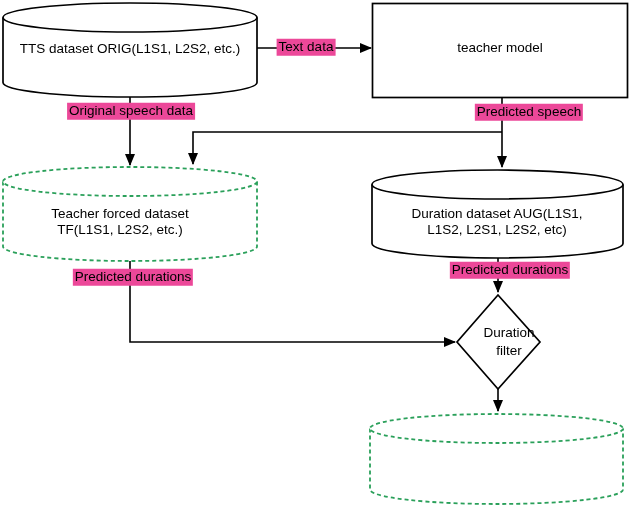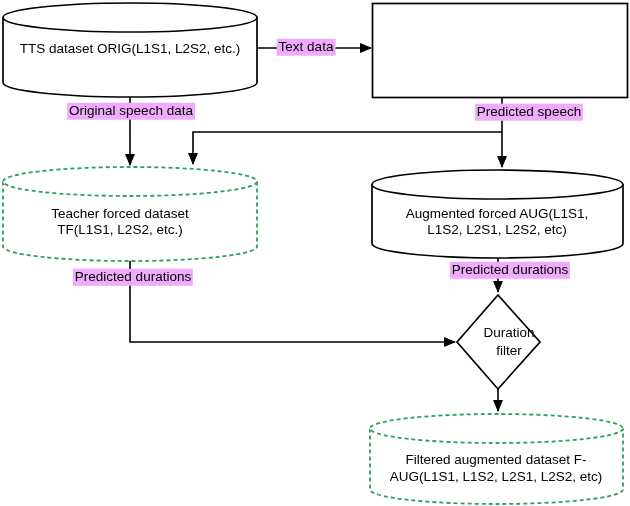--- a/index.html
+++ b/index.html
@@ -51,21 +51,21 @@
   .label {
     position: absolute;
     transform: translate(-50%, -50%);
     font-size: 13.5px;
     line-height: 16.5px;
     text-align: center;
     white-space: nowrap;
     z-index: 2;
   }
   .label.bg-white {
-    background: #f0abfc;
+    background: #ec4899;
     padding: 0 2px;
   }
   .label.filter-lh {
     line-height: 18px;
     margin-left: 11px;
   }
 </style>
 </head>
 <body>
 
@@ -109,41 +109,38 @@
 
     <g>
       <path class="dashed-green" d="M 370,428.5 V 489.5 A 126.5 14.5 0 0 0 623,489.5 V 428.5"></path>
       <ellipse class="dashed-green-ellipse" cx="496.5" cy="428.5" rx="126.5" ry="14.5"></ellipse>
     </g>
   </svg>
 
   <div class="label" style="left:130px; top:49px;text-align:right;">TTS dataset ORIG(L1S1, L2S2, etc.)</div>
 
   <div class="label" style="left:500px; top:48px;">
+    <div>teacher model</div>
   </div>
 
   <div class="label" style="left:120px; top:221.5px;">
     <div>Teacher forced dataset</div>
     <div>TF(L1S1, L2S2, etc.)</div>
   </div>
 
   <div class="label" style="left:497px; top:221.5px;">
-    <div>Augmented forced AUG(L1S1,</div>
+    <div>Duration dataset AUG(L1S1,</div>
     <div>L1S2, L2S1, L2S2, etc)</div>
   </div>
 
   <div class="label filter-lh" style="left:498px; top:342px;">
     <div>Duration</div>
     <div>filter</div>
   </div>
 
-  <div class="label" style="left:496px; top:468px;">
-    <div>Filtered augmented dataset F-</div>
-    <div>AUG(L1S1, L1S2, L2S1, L2S2, etc)</div>
-  </div>
 
   <div class="label bg-white" style="left:306px; top:47px;">Text data</div>
 
   <div class="label bg-white" style="left:131px; top:111px;">Original speech data</div>
 
   <div class="label bg-white" style="left:502px; top:112px;margin-left:27px;">Predicted speech</div>
 
   <div class="label bg-white" style="left:133px; top:277px;">Predicted durations</div>
 
   <div class="label bg-white" style="left:510px; top:270px;">Predicted durations</div>

